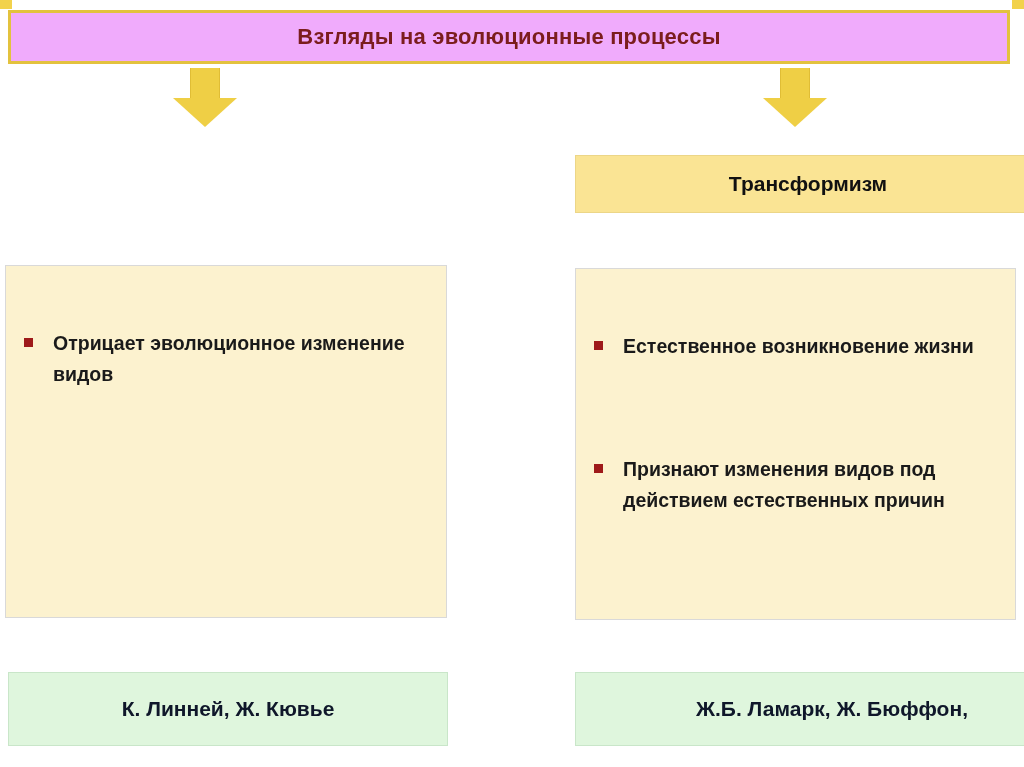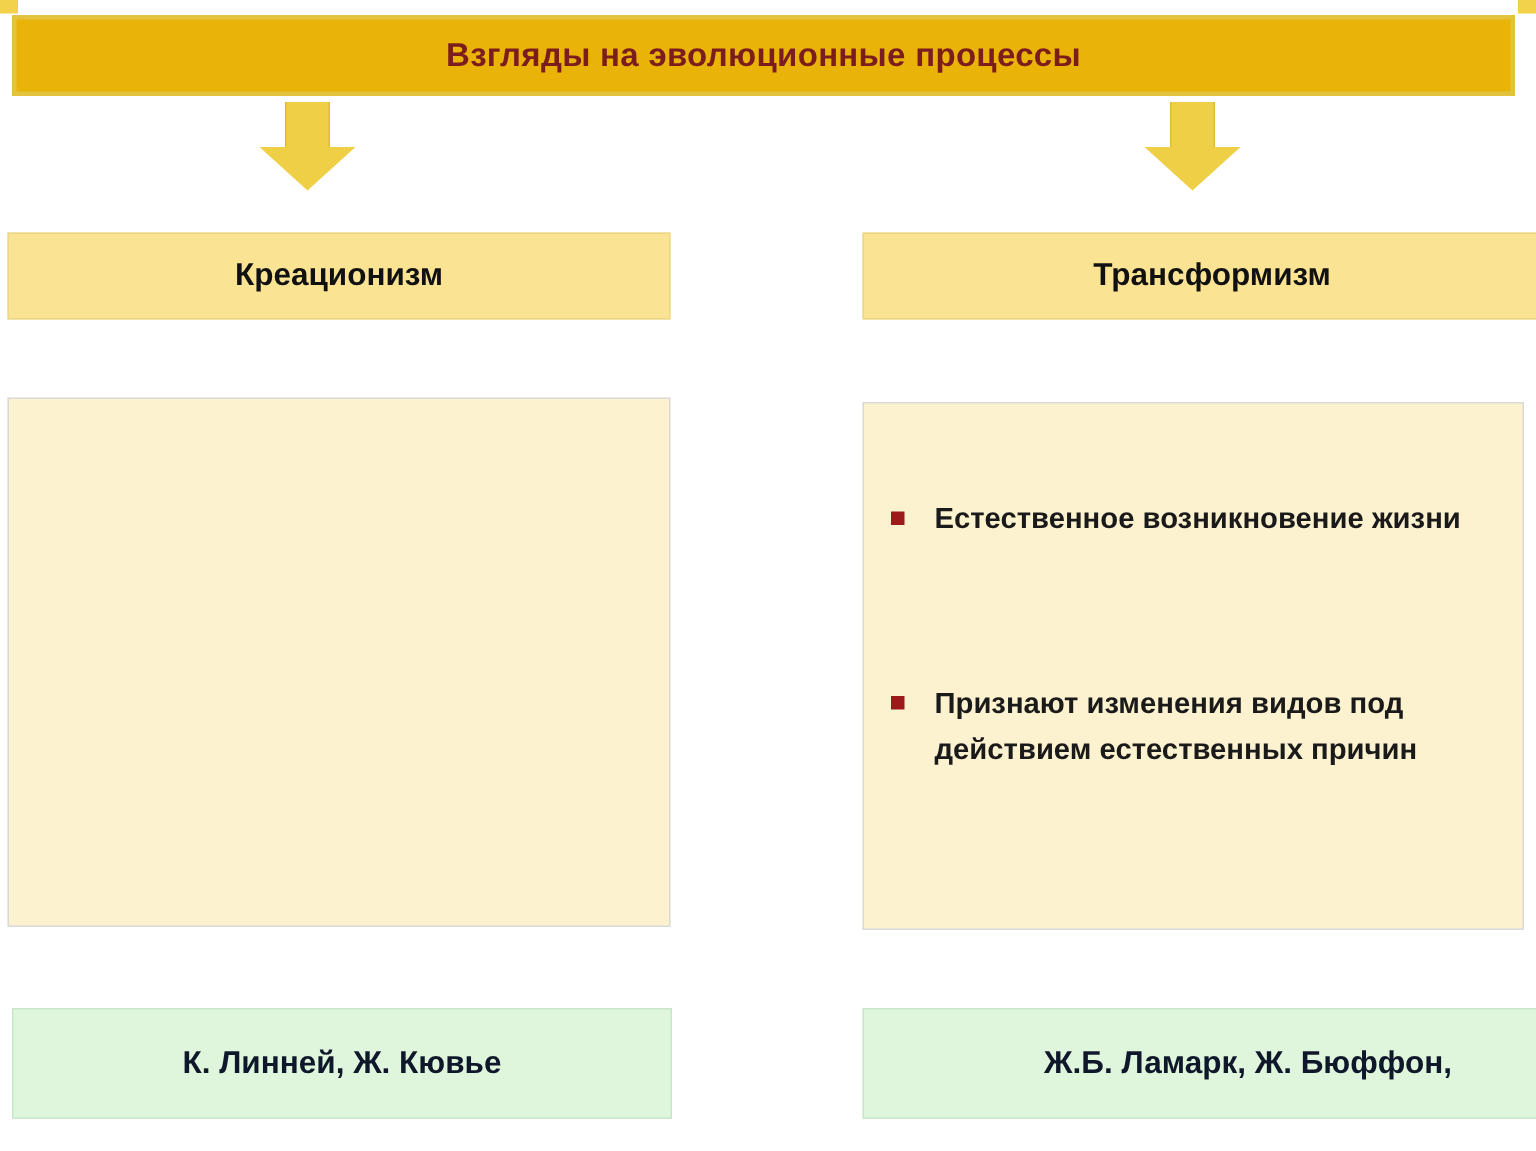--- a/index.html
+++ b/index.html
@@ -24,21 +24,21 @@
   }
   .corner-strip.left { left: 0; }
   .corner-strip.right { right: 0; }
 
   .title-bar {
     position: absolute;
     left: 8px;
     top: 10px;
     width: 996px;
     height: 48px;
-    background: #eab308;
+    background: #f0abfc;
     border: 3px solid #e3c23e;
     display: flex;
     align-items: center;
     justify-content: center;
   }
   .title-bar .title-text {
     color: #7b1d1d;
     font-size: 22px;
     font-weight: bold;
     letter-spacing: 0.2px;
@@ -154,29 +154,30 @@
 
   <div class="down-arrow arrow-left">
     <div class="stem"></div>
     <div class="head"></div>
   </div>
   <div class="down-arrow arrow-right">
     <div class="stem"></div>
     <div class="head"></div>
   </div>
 
-  <div class="header-box col-left">
-    <span class="header-text">Креационизм</span>
-  </div>
   <div class="header-box col-right">
     <span class="header-text">Трансформизм</span>
   </div>
 
   <div class="content-box col-left">
     <div class="bullet-list">
+      <div class="bullet-item">
+        <span class="bullet-marker"></span>
+        <span class="bullet-text">Отрицает эволюционное изменение видов</span>
+      </div>
     </div>
   </div>
 
   <div class="content-box col-right">
     <div class="bullet-list">
       <div class="bullet-item">
         <span class="bullet-marker"></span>
         <span class="bullet-text">Естественное возникновение жизни</span>
       </div>
       <div class="bullet-item">

